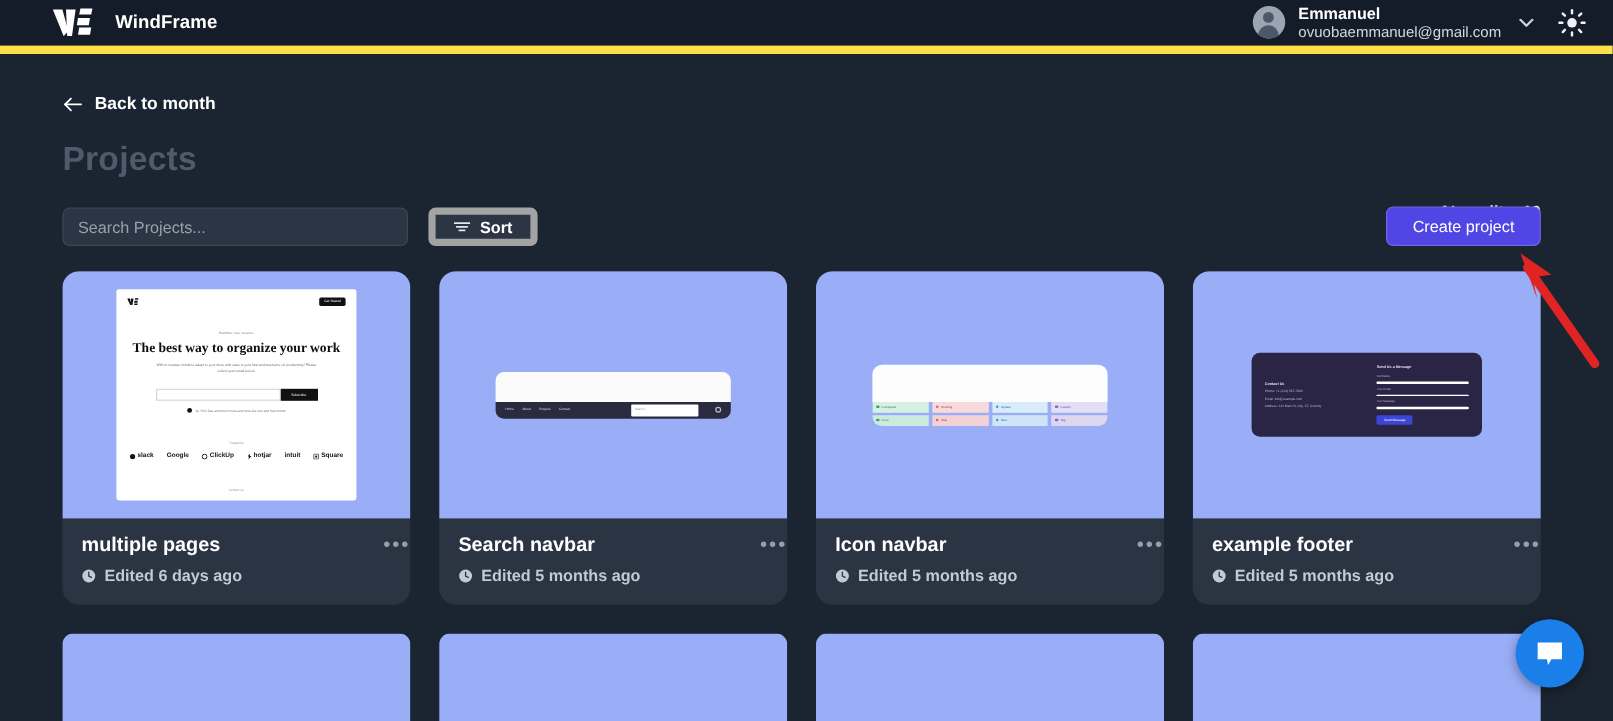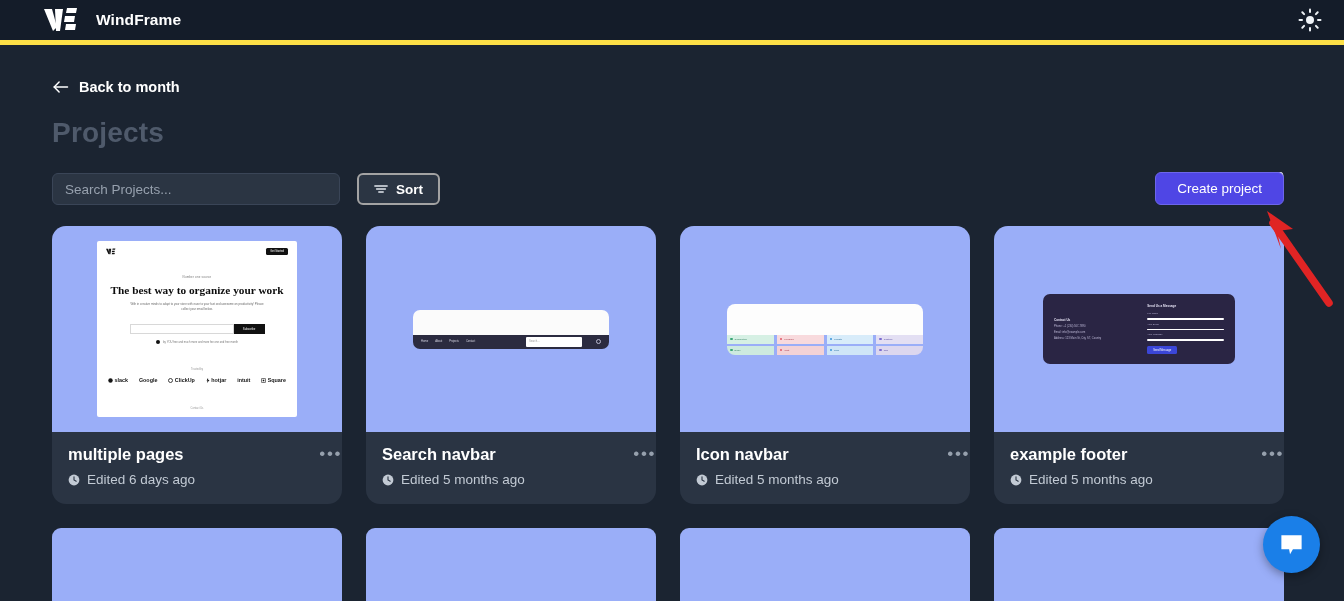--- a/index.html
+++ b/index.html
@@ -10,21 +10,21 @@
     color:#e8ecf1;
     position:relative;
   }
 
   
   .topbar {
     height:45px; width:100%;
     background:#141c29;
     display:flex; align-items:center;
     padding:0 22px 0 44px;
-    border-bottom:5px solid #fde047;
+    border-bottom:7px solid #fde047;
     position:relative; z-index:20;
   }
   .brand { display:flex; align-items:center; gap:12px; }
   .brand-logo { width:40px; height:26px; display:block; }
   .brand-name { font-size:15.5px; font-weight:bold; letter-spacing:.1px; color:#ffffff; }
 
   .topbar-right { margin-left:auto; display:flex; align-items:center; gap:16px; }
   .user-block { display:flex; align-items:center; gap:11px; }
   .avatar {
     width:27px; height:27px; border-radius:50%;
@@ -57,21 +57,21 @@
 
   .controls { margin-top:24px; display:flex; align-items:center; gap:17px; position:relative; }
   .search-box {
     width:288px; height:32px; border-radius:6px;
     background:#2b3543; border:1px solid #3a4557;
     padding:0 12px; color:#e4e9ef; font-size:13.5px;
     font-family:"Liberation Sans", sans-serif; outline:none;
   }
   .search-box::placeholder { color:#97a1ae; }
   .sort-btn {
-    height:32px; border-radius:6px; background:#2b3543; border:2px solid #a3a3a3;
+    height:32px; border-radius:6px; background:#2b3543; border:6px solid #a3a3a3;
     display:flex; align-items:center; gap:8px; padding:0 15px; cursor:pointer;
   }
   .sort-icon { width:14px; height:12px; color:#e3e8ee; }
   .sort-label { font-size:13.5px; font-weight:bold; color:#ffffff; }
 
   .create-btn {
     position:absolute; right:0; top:-1px;
     height:33px; padding:0 21px; border-radius:6px;
     background:#4f46e5; border:1px solid #6d66ea;
     color:#ffffff; font-size:13.5px; font-weight:normal;
@@ -92,21 +92,21 @@
     height:206px; background:#9aaef8;
     display:flex; align-items:center; justify-content:center;
     overflow:hidden; position:relative;
   }
   .card-foot { padding:13px 0 17px 16px; }
   .card-top { display:flex; align-items:flex-start; }
   .card-title { font-size:16.5px; font-weight:bold; color:#ffffff; line-height:1.1; }
   .dots { margin-left:auto; color:#96a0ad; font-size:17px; letter-spacing:1.6px; line-height:.7; cursor:pointer; padding-top:3px; }
   .card-meta { margin-top:9px; display:flex; align-items:center; gap:7px; }
   .clock { width:12px; height:12px; color:#c2cad4; flex:none; }
-  .meta-text { font-size:13.5px; color:#c2cad4; }
+  .meta-text { font-size:13.5px; color:#c2cad4;font-weight:bold; }
 
   
   .mk-landing {
     width:200px; height:176px; background:#ffffff; border-radius:2px;
     padding:7px 9px; display:flex; flex-direction:column; overflow:hidden;
   }
   .mk-l-top { display:flex; align-items:center; }
   .mk-logo { width:11px; height:7px; color:#1b1b1b; }
   .mk-cta { margin-left:auto; background:#111; color:#fff; font-size:2.7px; padding:2.2px 4px; border-radius:1.5px; }
   .mk-eyebrow { margin-top:20px; text-align:center; font-size:2.9px; color:#777; letter-spacing:.2px; }
@@ -180,20 +180,30 @@
       <path d="M0 2 L8 2 L13 20 L9 24 Z" fill="#ffffff"></path>
       <path d="M11 2 L19 2 L16 24 L12 24 Z" fill="#ffffff"></path>
       <path d="M21 9 L31 9 L30 15 L20 15 Z" fill="#ffffff"></path>
       <path d="M23 1 L33 1 L32 6 L22 6 Z" fill="#ffffff"></path>
       <path d="M22 17 L32 17 L31 23 L21 23 Z" fill="#ffffff"></path>
     </svg>
     <span class="brand-name">WindFrame</span>
   </div>
 
   <div class="topbar-right">
+    <div class="user-block">
+      <div class="avatar"></div>
+      <div class="user-text">
+        <div class="user-name">Emmanuel</div>
+        <div class="user-mail">ovuobaemmanuel@gmail.com</div>
+      </div>
+      <svg class="chev" viewBox="0 0 24 24" fill="none" stroke="currentColor" stroke-width="2.2" stroke-linecap="round" stroke-linejoin="round">
+        <polyline points="6 9 12 15 18 9"></polyline>
+      </svg>
+    </div>
     <svg class="theme-btn" viewBox="0 0 24 24" fill="none" stroke="currentColor" stroke-width="2" stroke-linecap="round">
       <circle cx="12" cy="12" r="4" fill="currentColor" stroke="none"></circle>
       <line x1="12" y1="1.5" x2="12" y2="4"></line>
         <line x1="12" y1="20" x2="12" y2="22.5"></line>
       <line x1="1.5" y1="12" x2="4" y2="12"></line>
         <line x1="20" y1="12" x2="22.5" y2="12"></line>
       <line x1="4.3" y1="4.3" x2="6.1" y2="6.1"></line>
         <line x1="17.9" y1="17.9" x2="19.7" y2="19.7"></line>
       <line x1="4.3" y1="19.7" x2="6.1" y2="17.9"></line>
         <line x1="17.9" y1="6.1" x2="19.7" y2="4.3"></line>

